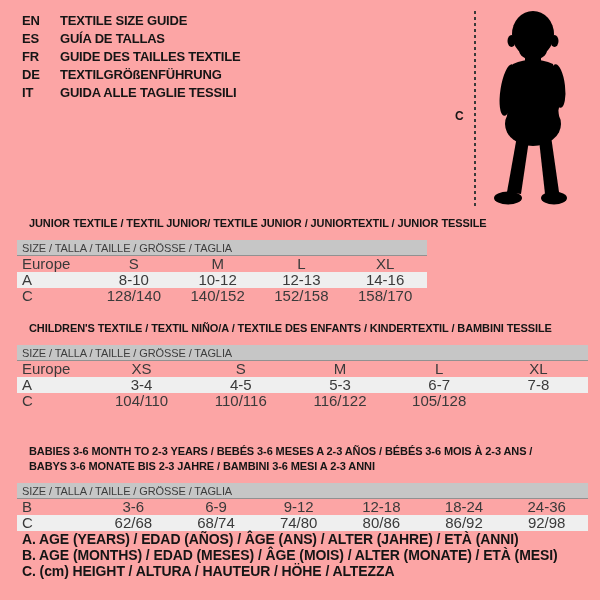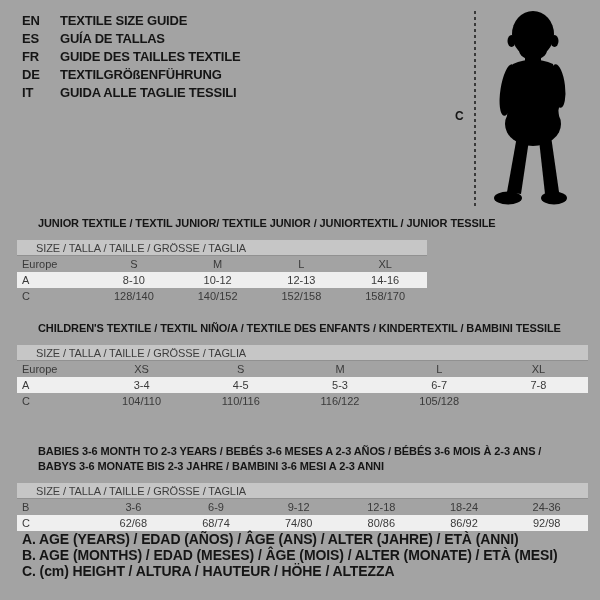--- a/index.html
+++ b/index.html
@@ -6,43 +6,43 @@
     --header-bg:#c6c6c6;
     --header-text:#3d3d3d;
     --row-shaded-bg:#efefef;
     --body-text:#3a3a3a;
     --title-text:#151515;
     --silhouette:#000000;
   }
   *{margin:0;padding:0;box-sizing:border-box;}
   html,body{background:#fff;}
   body{font-family:"Liberation Sans","DejaVu Sans",sans-serif;}
-  .page{position:relative;width:600px;height:600px;background:#a3a3a3;overflow:hidden;}
+  .page{position:relative;width:600px;height:600px;background:#fca5a5;overflow:hidden;}
 
   
   .lang-list{position:absolute;left:22px;top:12px;}
   .lang-row{display:grid;grid-template-columns:38px auto;line-height:18px;}
   .lang-code,.lang-title{font-size:13px;font-weight:700;color:var(--title-text);letter-spacing:-0.2px;white-space:nowrap;}
 
   
   .figure-svg{position:absolute;left:481px;top:8px;color:var(--silhouette);}
   .dash-line{position:absolute;left:474px;top:11px;width:2px;height:196px;
     background:repeating-linear-gradient(to bottom,#3a3a3a 0 3px,transparent 3px 6px);}
   .figure-label{position:absolute;left:455px;top:109px;font-size:12px;font-weight:700;color:var(--title-text);}
 
   
   .section{position:absolute;left:17px;}
   .sec-junior{top:216px;width:410px;}
   .sec-children{top:321px;width:571px;}
   .sec-babies{top:444px;width:571px;}
-  .sec-title{margin-left:21px;margin-bottom:9px;}
+  .sec-title{margin-left:12px;margin-bottom:9px;}
   .sec-title-line{font-size:11px;font-weight:700;color:var(--title-text);line-height:15px;white-space:nowrap;letter-spacing:-0.1px;}
   .size-bar{height:16px;line-height:16px;background:var(--header-bg);color:var(--header-text);
-    font-size:11px;padding-left:19px;border-bottom:1px solid #919191;white-space:nowrap;letter-spacing:-0.1px;}
-  .trow{display:grid;height:16px;line-height:16px;font-size:11px;color:var(--body-text);}
+    font-size:11px;padding-left:5px;border-bottom:1px solid #919191;white-space:nowrap;letter-spacing:-0.1px;}
+  .trow{display:grid;height:16px;line-height:16px;font-size:15px;color:var(--body-text);}
   .trow.shaded{background:var(--row-shaded-bg);}
   .tcell{text-align:center;white-space:nowrap;overflow:hidden;}
   .tcell.tlabel{text-align:left;padding-left:5px;}
 
   
   .footnotes{position:absolute;left:22px;top:531px;}
   .footnote{font-size:14px;font-weight:700;color:var(--title-text);line-height:16px;white-space:nowrap;letter-spacing:-0.1px;}
 </style>
 </head>
 <body>

